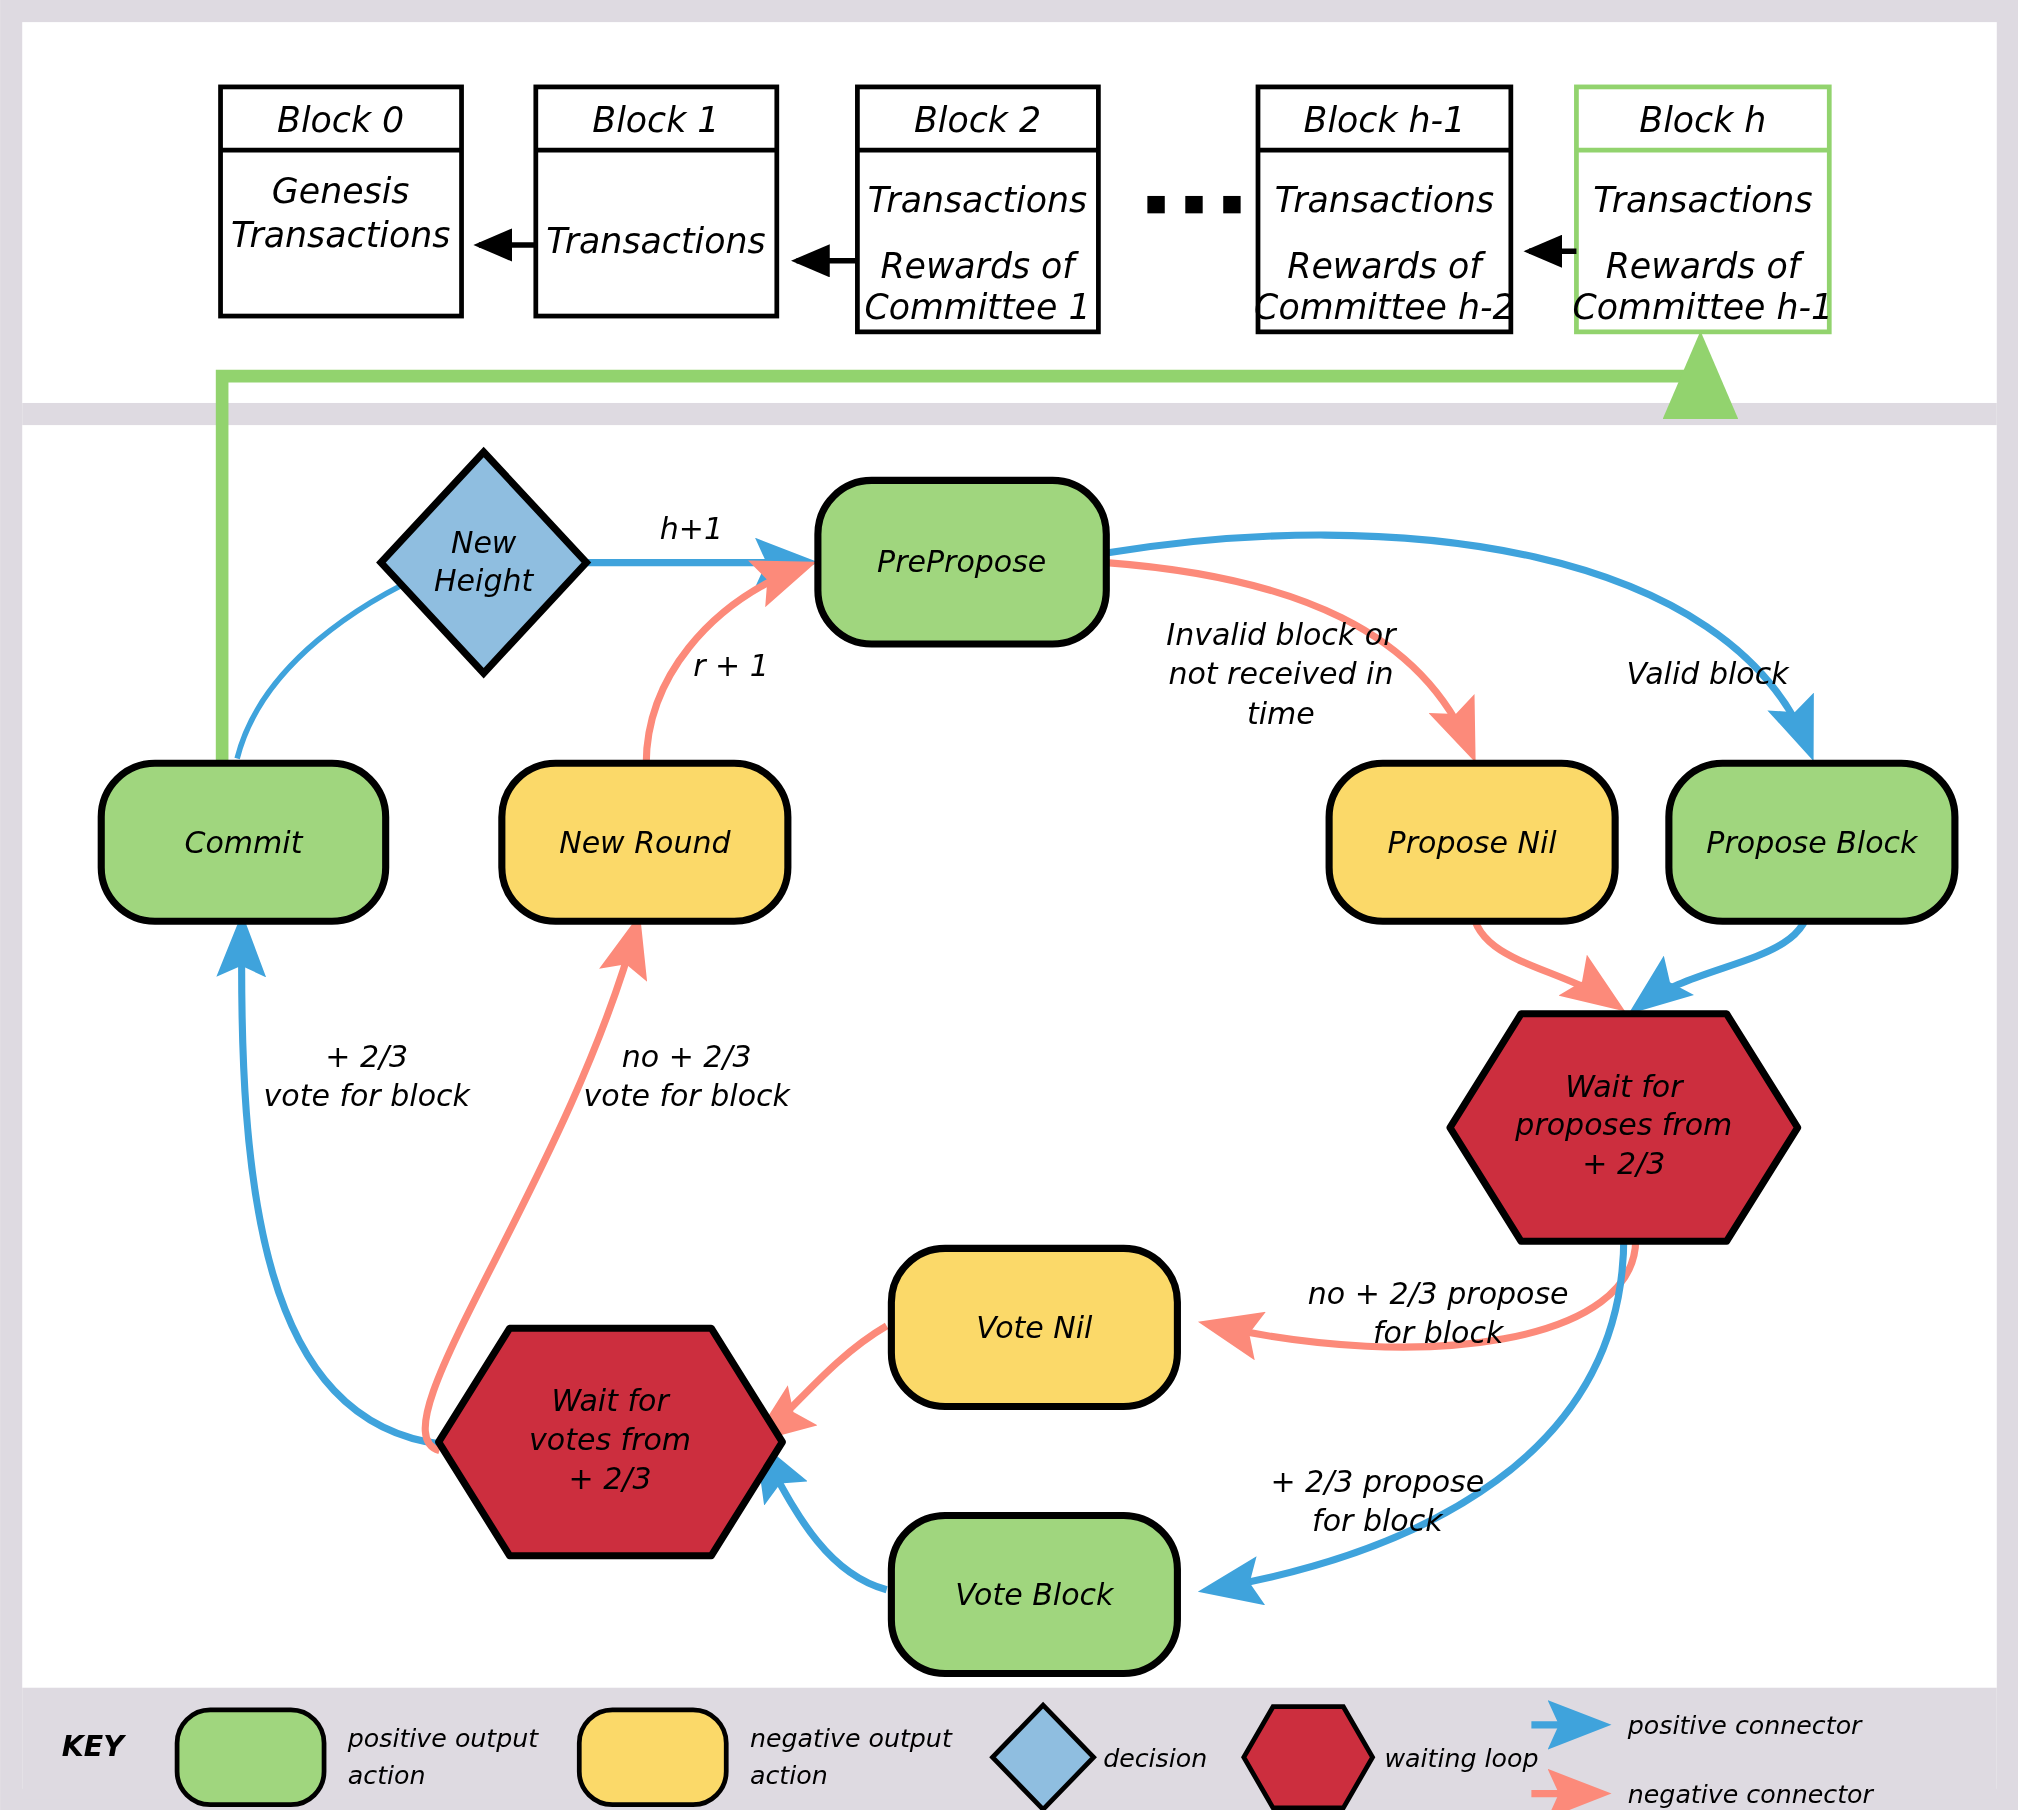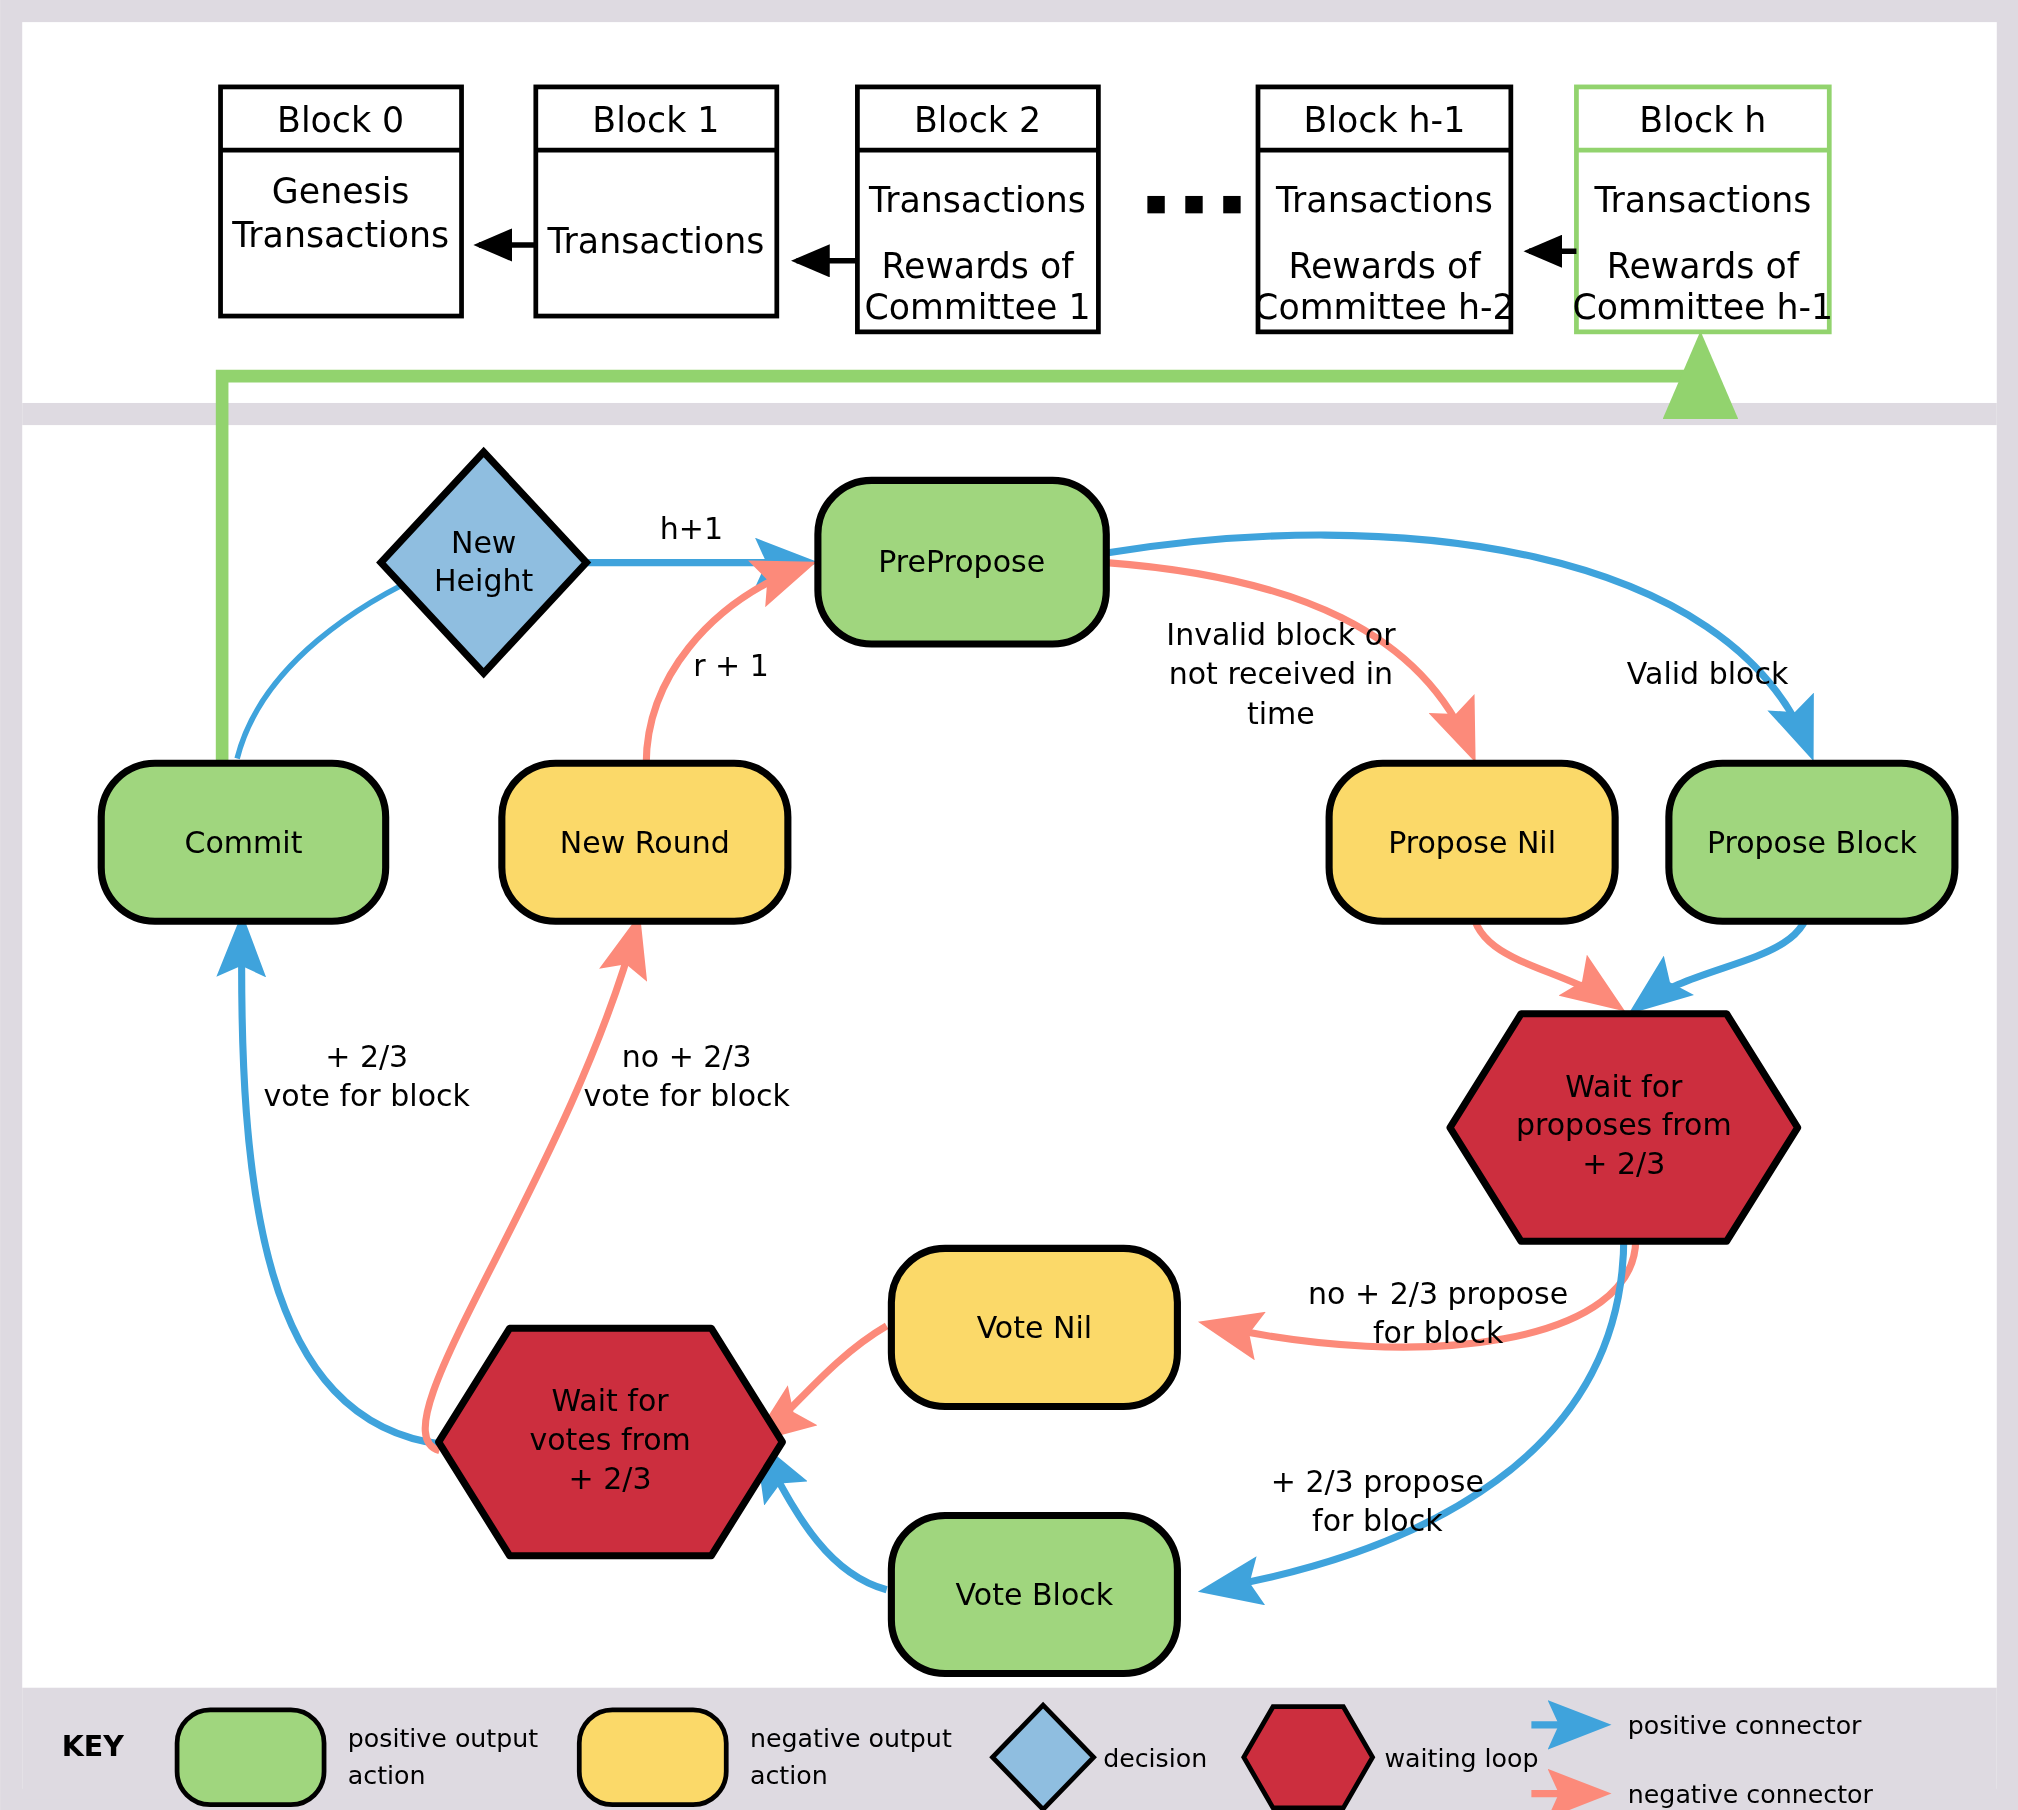--- a/index.html
+++ b/index.html
@@ -7,20 +7,21 @@
     padding: 0;
     background: #ffffff;
     font-family: "DejaVu Sans", sans-serif;
   }
   #root {
     position: relative;
     width: 2019px;
     height: 1811px;
     background: #ffffff;
     overflow: hidden;
+    font-style: italic;
   }
   svg.canvas {
     position: absolute;
     left: 0; top: 0;
     width: 2019px;
     height: 1811px;
   }
   .node-label,
   .edge-label,
   .block-text,

